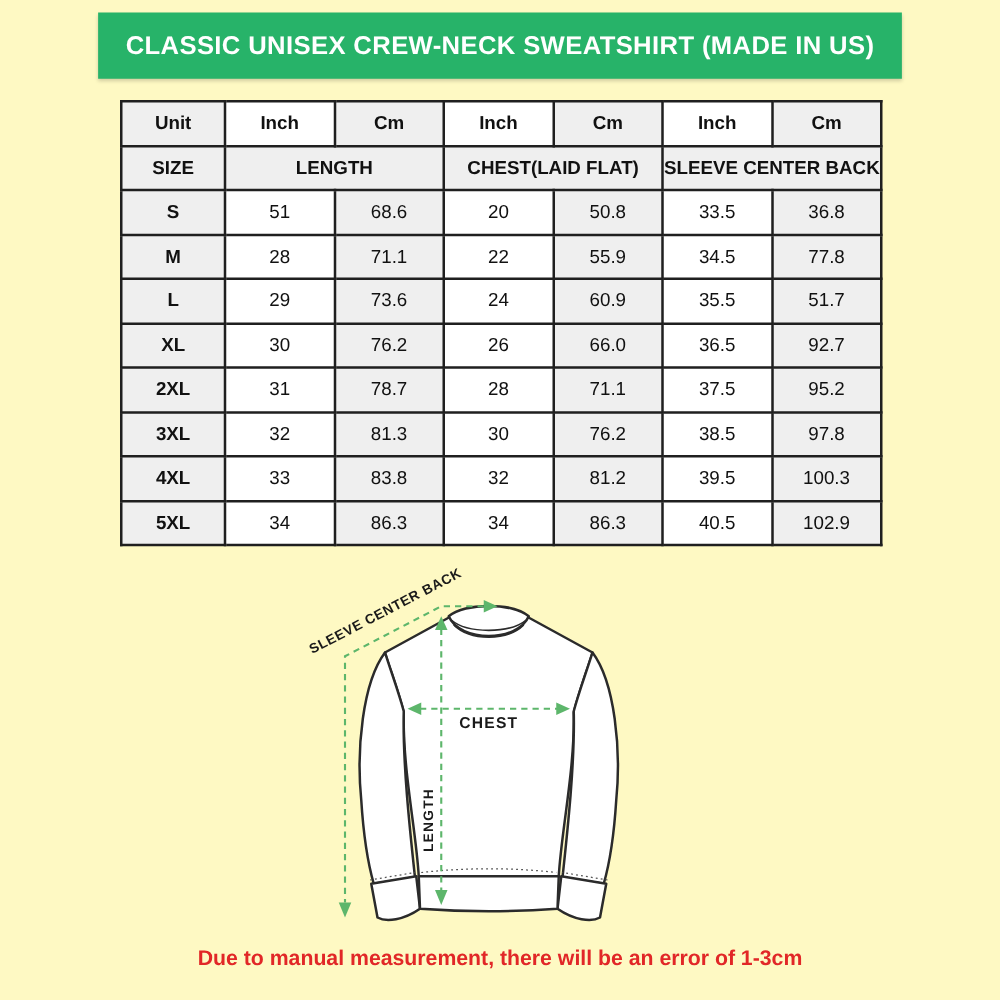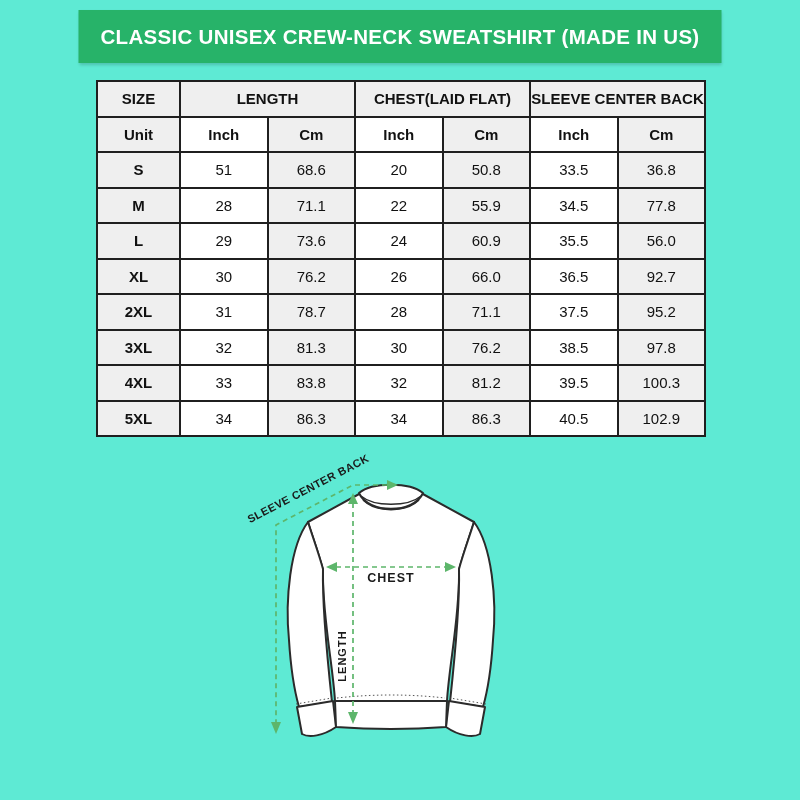--- a/index.html
+++ b/index.html
@@ -1,17 +1,17 @@
 <!DOCTYPE html>
 <html><head>
 <meta charset="utf-8">
 <style>
   html,body{margin:0;padding:0;}
   body{font-family:"Liberation Sans",sans-serif;background:#fff;}
-  .page{position:relative;width:800px;height:800px;background:#5eead4;overflow:hidden;margin:0 auto;}
+  .page{position:relative;width:800px;height:800px;background:#fef9c3;overflow:hidden;margin:0 auto;}
 
   
   .banner{
     position:absolute;top:10px;left:50%;transform:translateX(-50%);
     width:643px;height:53px;line-height:53px;
     background:#27b369;color:#ffffff;text-align:center;
     font-size:20.5px;font-weight:bold;letter-spacing:.3px;
     box-shadow:0 2px 3px rgba(0,0,0,.18);
     white-space:nowrap;
   }
@@ -54,35 +54,35 @@
       <col style="width:83px">
         <col style="width:87.5px">
         <col style="width:87.5px">
       <col style="width:87.5px">
         <col style="width:87.5px">
         <col style="width:87.5px">
         <col style="width:87.5px">
     </colgroup>
     <tbody>
       <tr>
-        <th class="g">SIZE</th>
-        <th class="g" colspan="2">LENGTH</th>
-        <th class="g" colspan="2">CHEST(LAID FLAT)</th>
-        <th class="g" colspan="2">SLEEVE CENTER BACK</th>
-      </tr>
-      <tr>
         <td class="g b">Unit</td>
         <td class="w b">Inch</td>
         <td class="g b">Cm</td>
         <td class="w b">Inch</td>
         <td class="g b">Cm</td>
         <td class="w b">Inch</td>
         <td class="g b">Cm</td>
       </tr>
       <tr>
+        <th class="g">SIZE</th>
+        <th class="g" colspan="2">LENGTH</th>
+        <th class="g" colspan="2">CHEST(LAID FLAT)</th>
+        <th class="g" colspan="2">SLEEVE CENTER BACK</th>
+      </tr>
+      <tr>
         <td class="g b">S</td>
         <td class="w">51</td>
         <td class="g">68.6</td>
         <td class="w">20</td>
         <td class="g">50.8</td>
         <td class="w">33.5</td>
         <td class="g">36.8</td>
       </tr>
       <tr>
         <td class="g b">M</td>
@@ -93,21 +93,21 @@
         <td class="w">34.5</td>
         <td class="g">77.8</td>
       </tr>
       <tr>
         <td class="g b">L</td>
         <td class="w">29</td>
         <td class="g">73.6</td>
         <td class="w">24</td>
         <td class="g">60.9</td>
         <td class="w">35.5</td>
-        <td class="g">56.0</td>
+        <td class="g">51.7</td>
       </tr>
       <tr>
         <td class="g b">XL</td>
         <td class="w">30</td>
         <td class="g">76.2</td>
         <td class="w">26</td>
         <td class="g">66.0</td>
         <td class="w">36.5</td>
         <td class="g">92.7</td>
       </tr>
@@ -193,14 +193,17 @@
       </g>
 
       <g fill="#1a1a1a" font-family="Liberation Sans, sans-serif" font-weight="bold">
         <text x="72" y="42" font-size="11" text-anchor="middle" transform="rotate(-27.5 72 42)" letter-spacing="0.5">SLEEVE CENTER BACK</text>
         <text x="153" y="132" font-size="12.5" text-anchor="middle" letter-spacing="1">CHEST</text>
         <text x="108" y="206" font-size="11" text-anchor="middle" transform="rotate(-90 108 206)" letter-spacing="1">LENGTH</text>
       </g>
     </svg>
   </div>
 
+  <div class="note">
+    <span>Due to manual measurement, there will be an error of 1-3cm</span>
+  </div>
 
 </div>
 
 </body></html>

